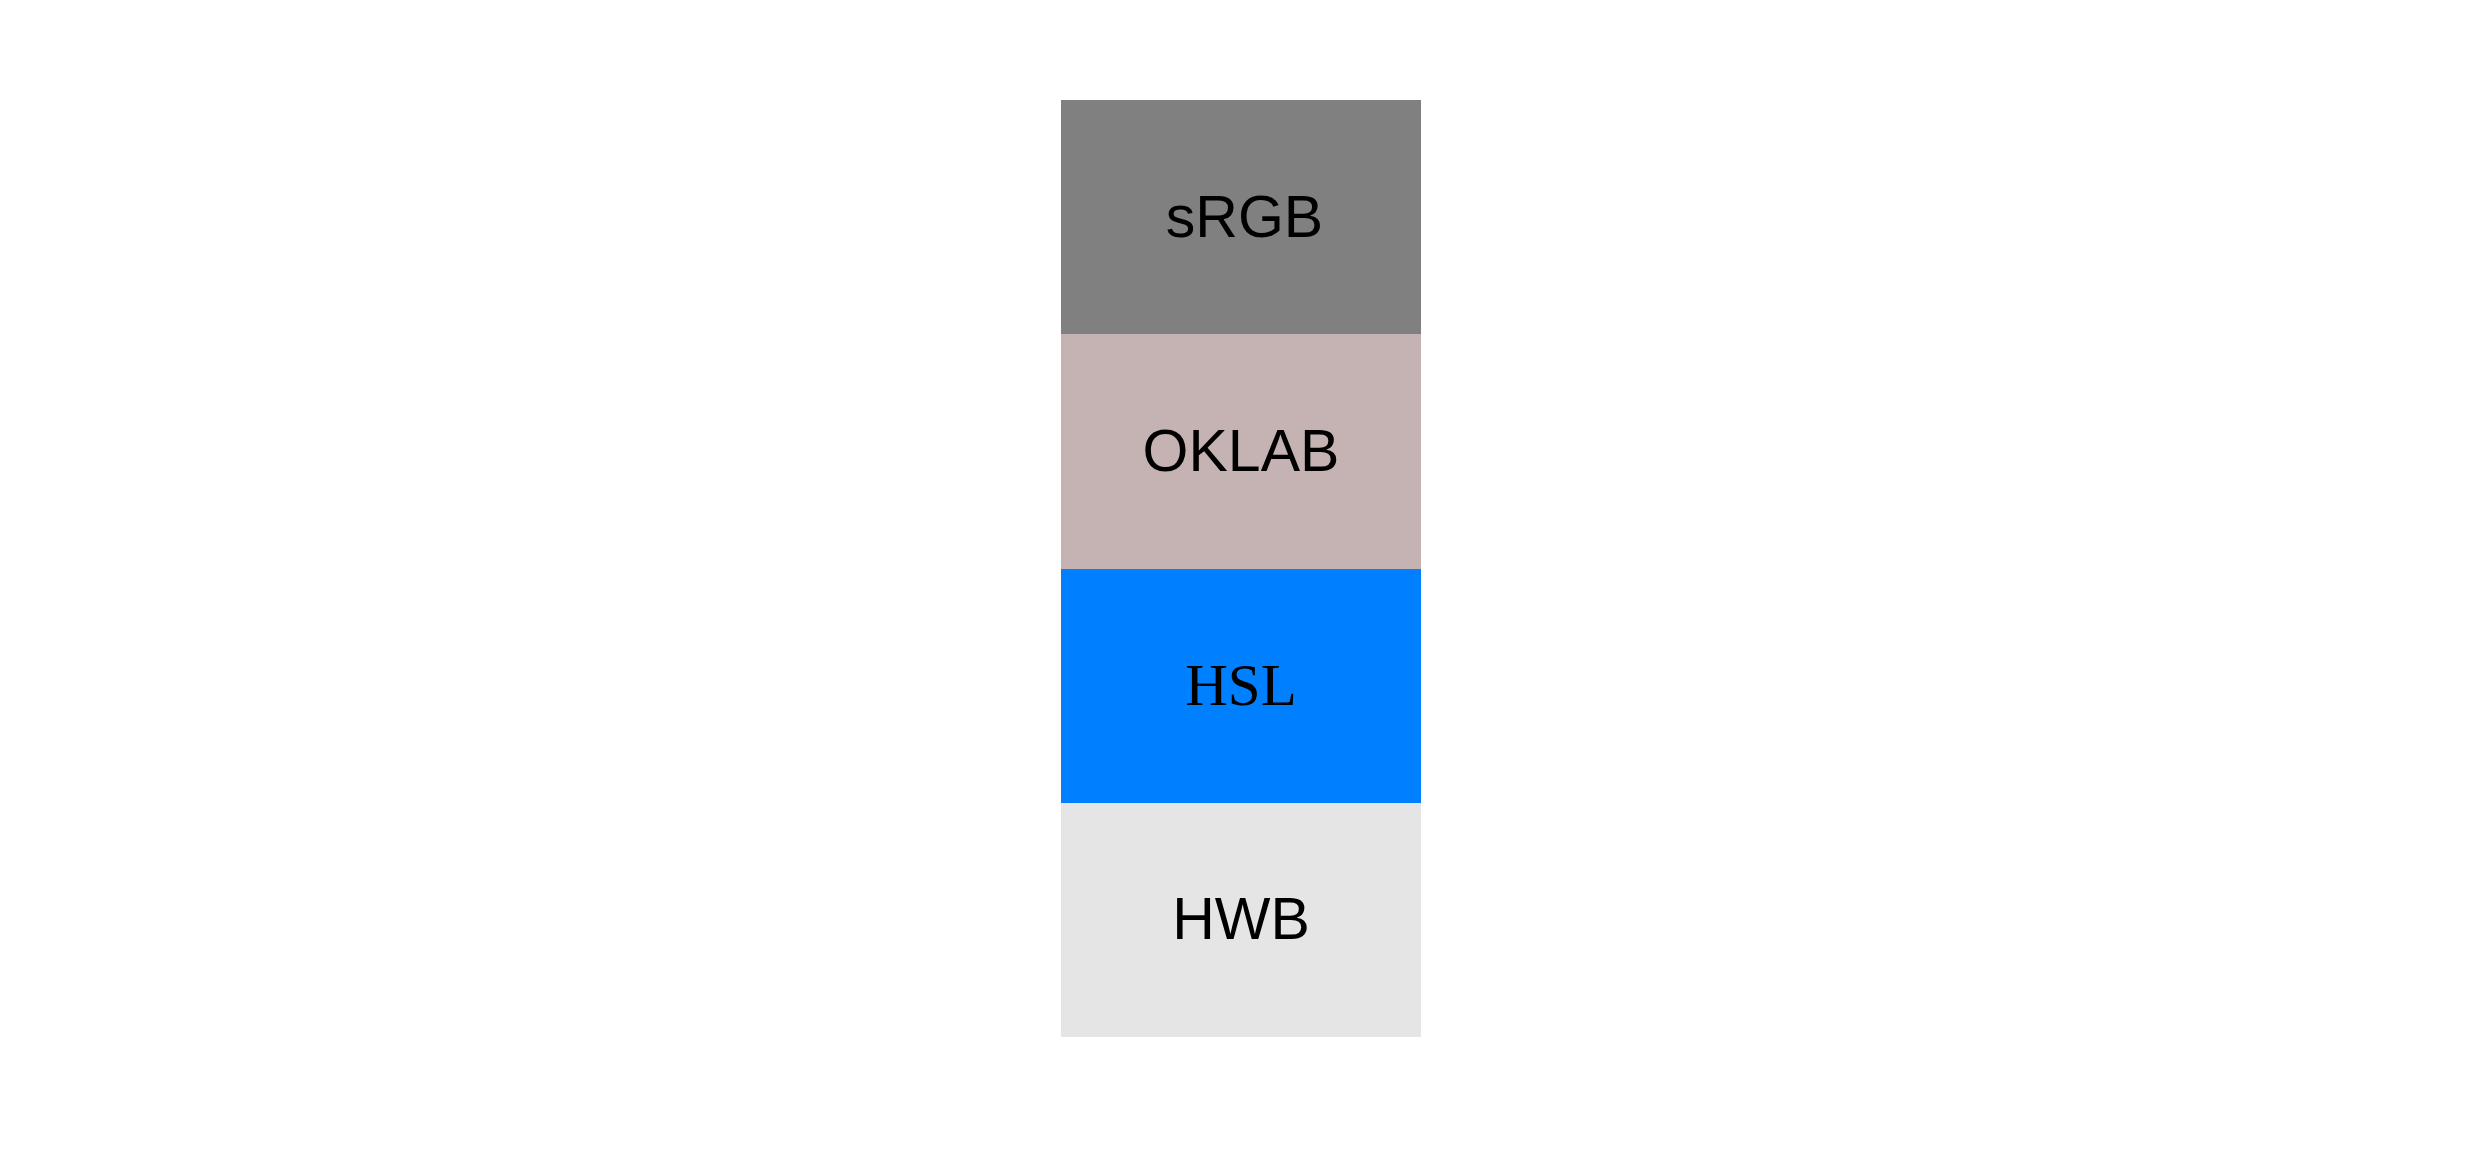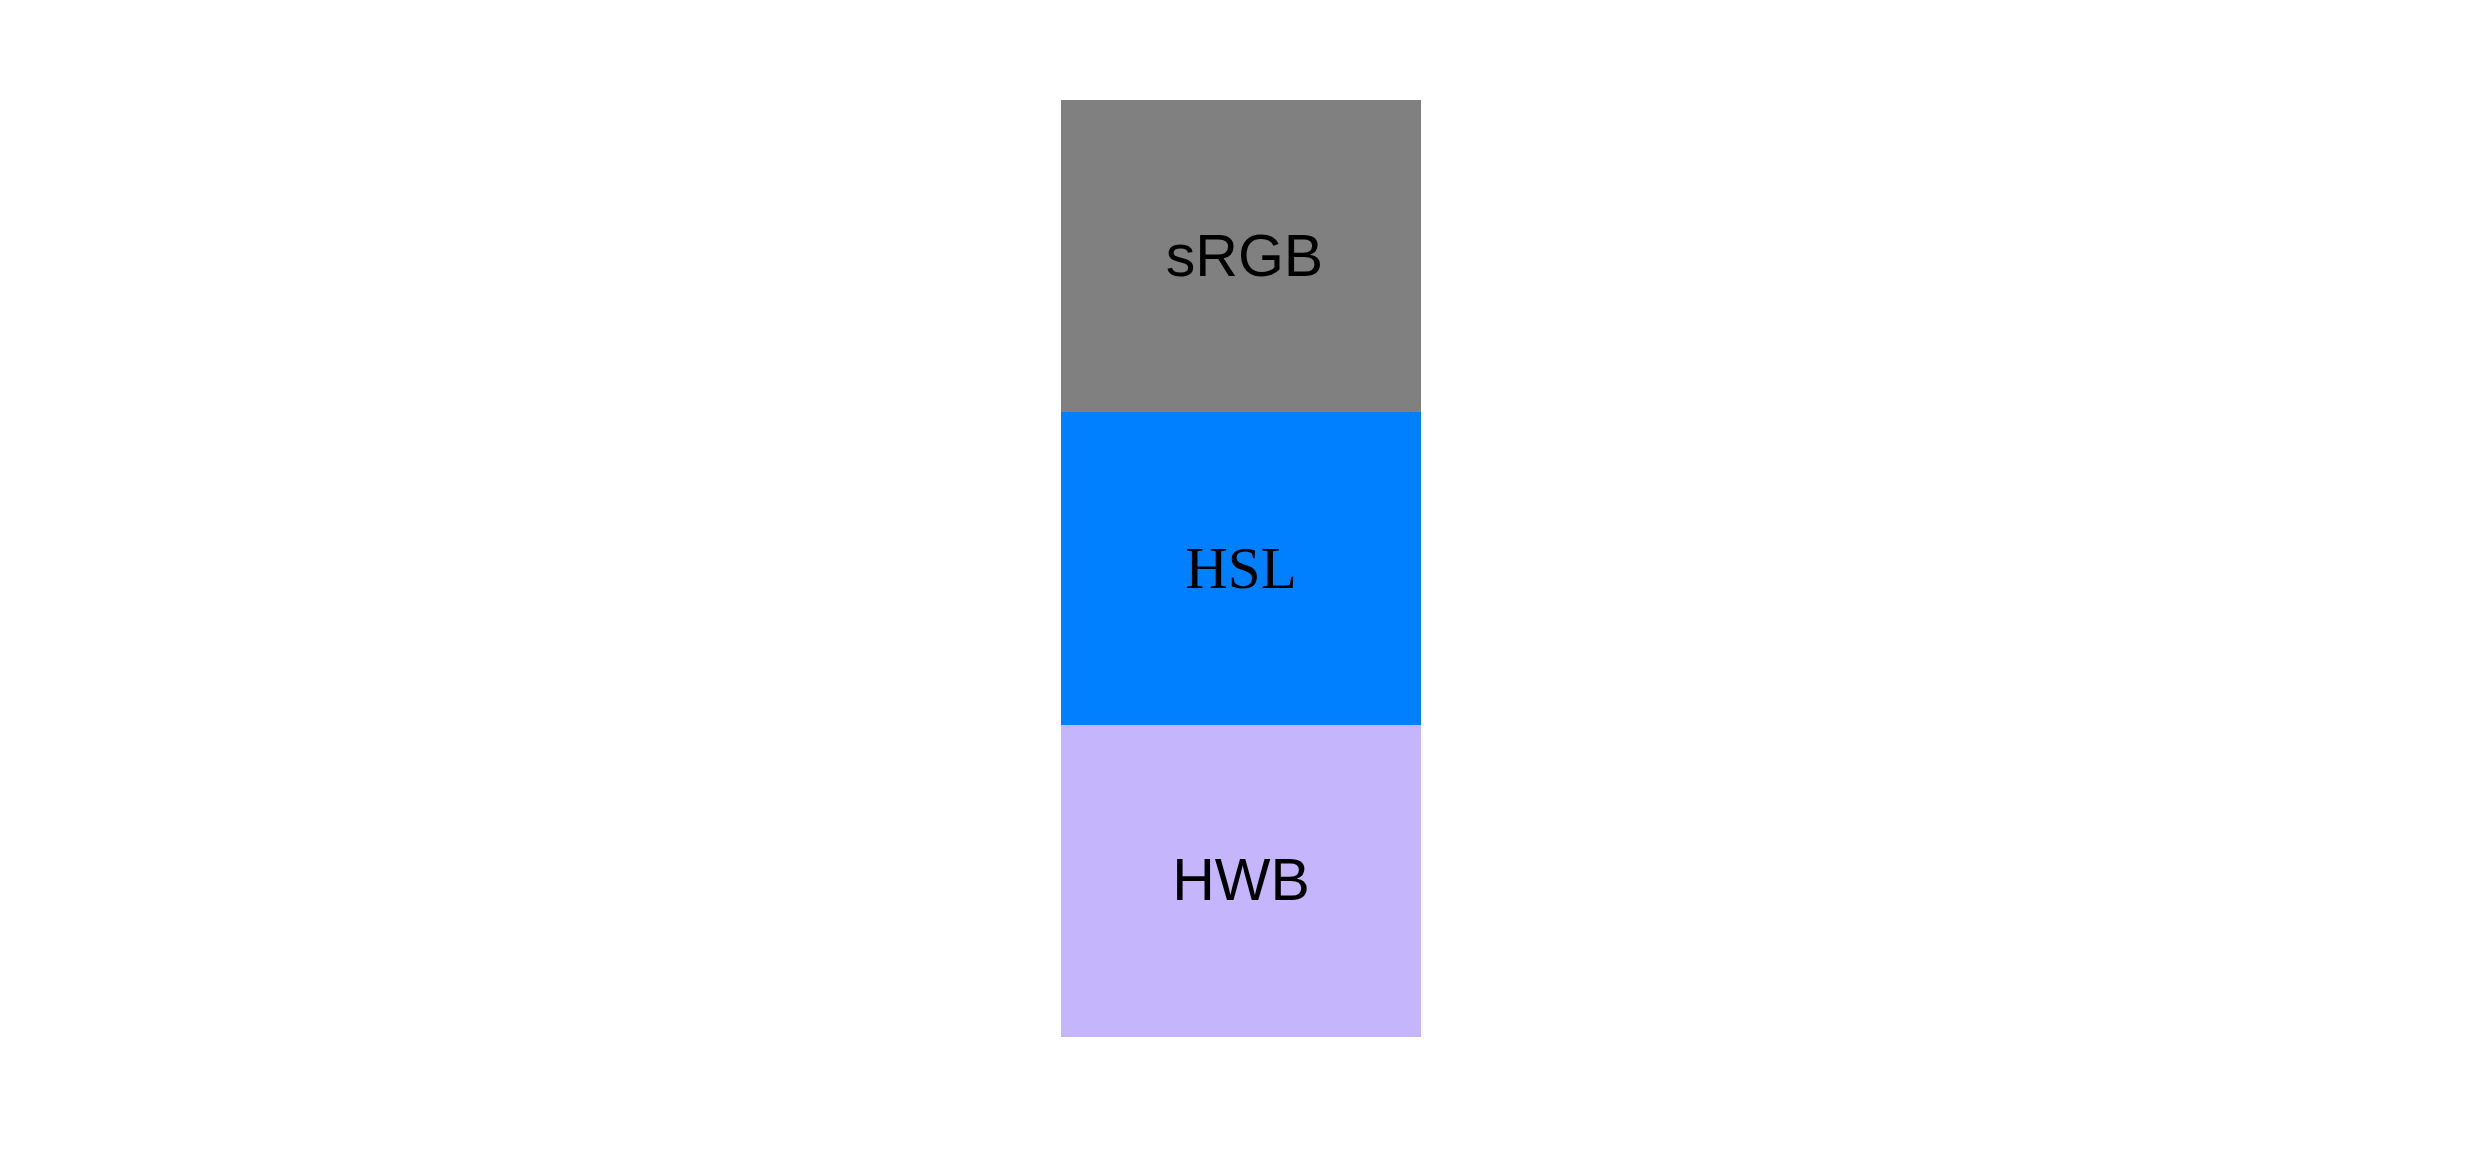--- a/index.html
+++ b/index.html
@@ -37,19 +37,22 @@
     user-select: none;
   }
 </style>
 </head>
 <body style="background-color: rgb(255, 255, 255);">
 
 <div class="swatch-stack">
   <div class="swatch" style="background-color: rgb(128, 128, 128); padding-left: 7px;">
     <span class="swatch-label">sRGB</span>
   </div>
+  <div class="swatch" style="background-color: rgb(197, 178, 178);">
+    <span class="swatch-label">OKLAB</span>
+  </div>
   <div class="swatch" style="background-color: rgb(0, 128, 255); font-family: Liberation Serif, serif;">
     <span class="swatch-label">HSL</span>
   </div>
-  <div class="swatch" style="background-color: #c4b5fd;">
+  <div class="swatch" style="background-color: #e5e5e5;">
     <span class="swatch-label">HWB</span>
   </div>
 </div>
 
 </body></html>

